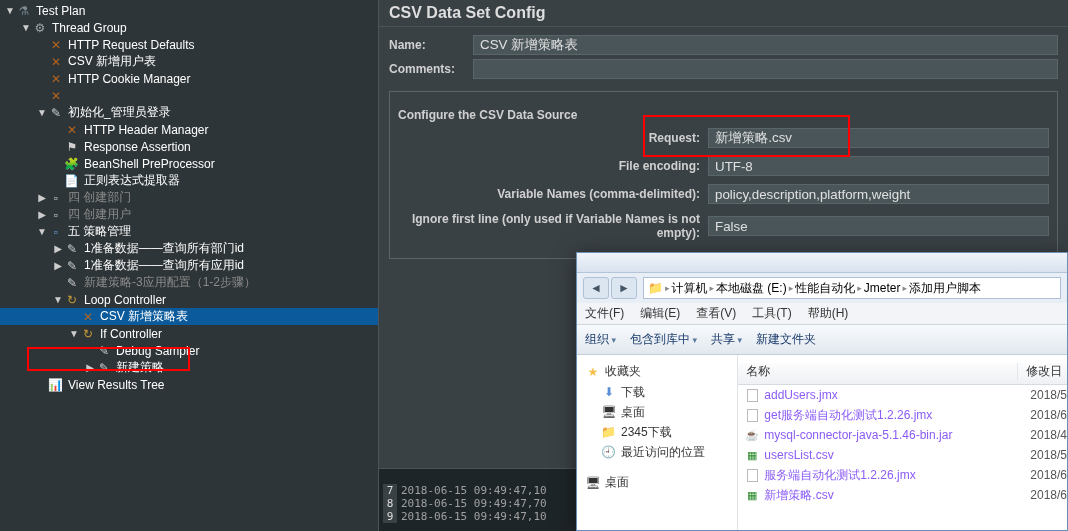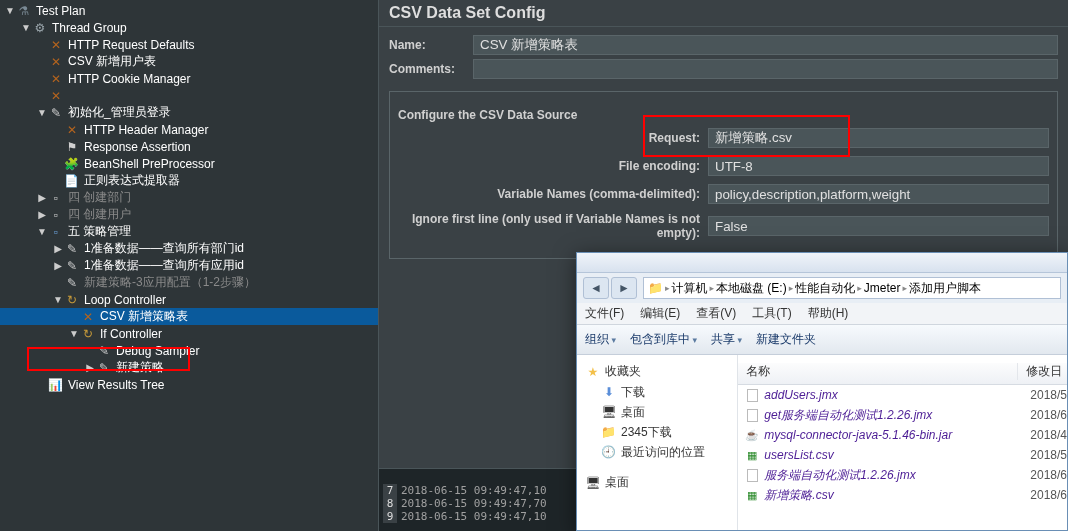--- a/index.html
+++ b/index.html
@@ -50,21 +50,21 @@
 .side-group { margin-bottom: 10px; }
 .side-head { display: flex; align-items: center; padding: 2px 4px; color: #333; }
 .side-item { display: flex; align-items: center; padding: 2px 4px 2px 20px; color: #333; height: 20px; }
 .side-icon { width: 16px; height: 16px; margin-right: 4px; display: inline-flex; align-items: center; justify-content: center; }
 .exp-list { flex: 1; padding: 0; }
 .list-header { display: flex; background: linear-gradient(#fcfcfd,#eef1f5); border-bottom: 1px solid #d6dbe2; height: 22px; align-items: flex-start; color: #333; margin-top: 8px; }
 .col-name { width: 280px; padding-left: 8px; border-right: 1px solid #e3e6eb; }
 .col-date { flex: 1; padding-left: 8px; }
 .list-row { display: flex; height: 20px; align-items: center; padding-left: 2px; }
 .file-icon { width: 16px; height: 16px; margin: 0 4px; display: inline-flex; align-items: center; justify-content: center; font-size: 11px; }
-.file-name { width: 258px; color: #4c1d95; white-space: nowrap; overflow: hidden; font-style: italic; }
+.file-name { width: 258px; color: #8b5cf6; white-space: nowrap; overflow: hidden; }
 .file-date { color: #555; padding-left: 8px; }
 
 
 .ic-flask { color: #7a8a95; } 
 .ic-gear { color: #9aa5ab; }
 .ic-wrench { color: #b5641e; }
 .ic-loop { color: #c79a3a; }
 .ic-folder-y { color: #f3c04a; }
 .ic-star { color: #f3c04a; }
 .ic-blue { color: #5a8ed8; }

